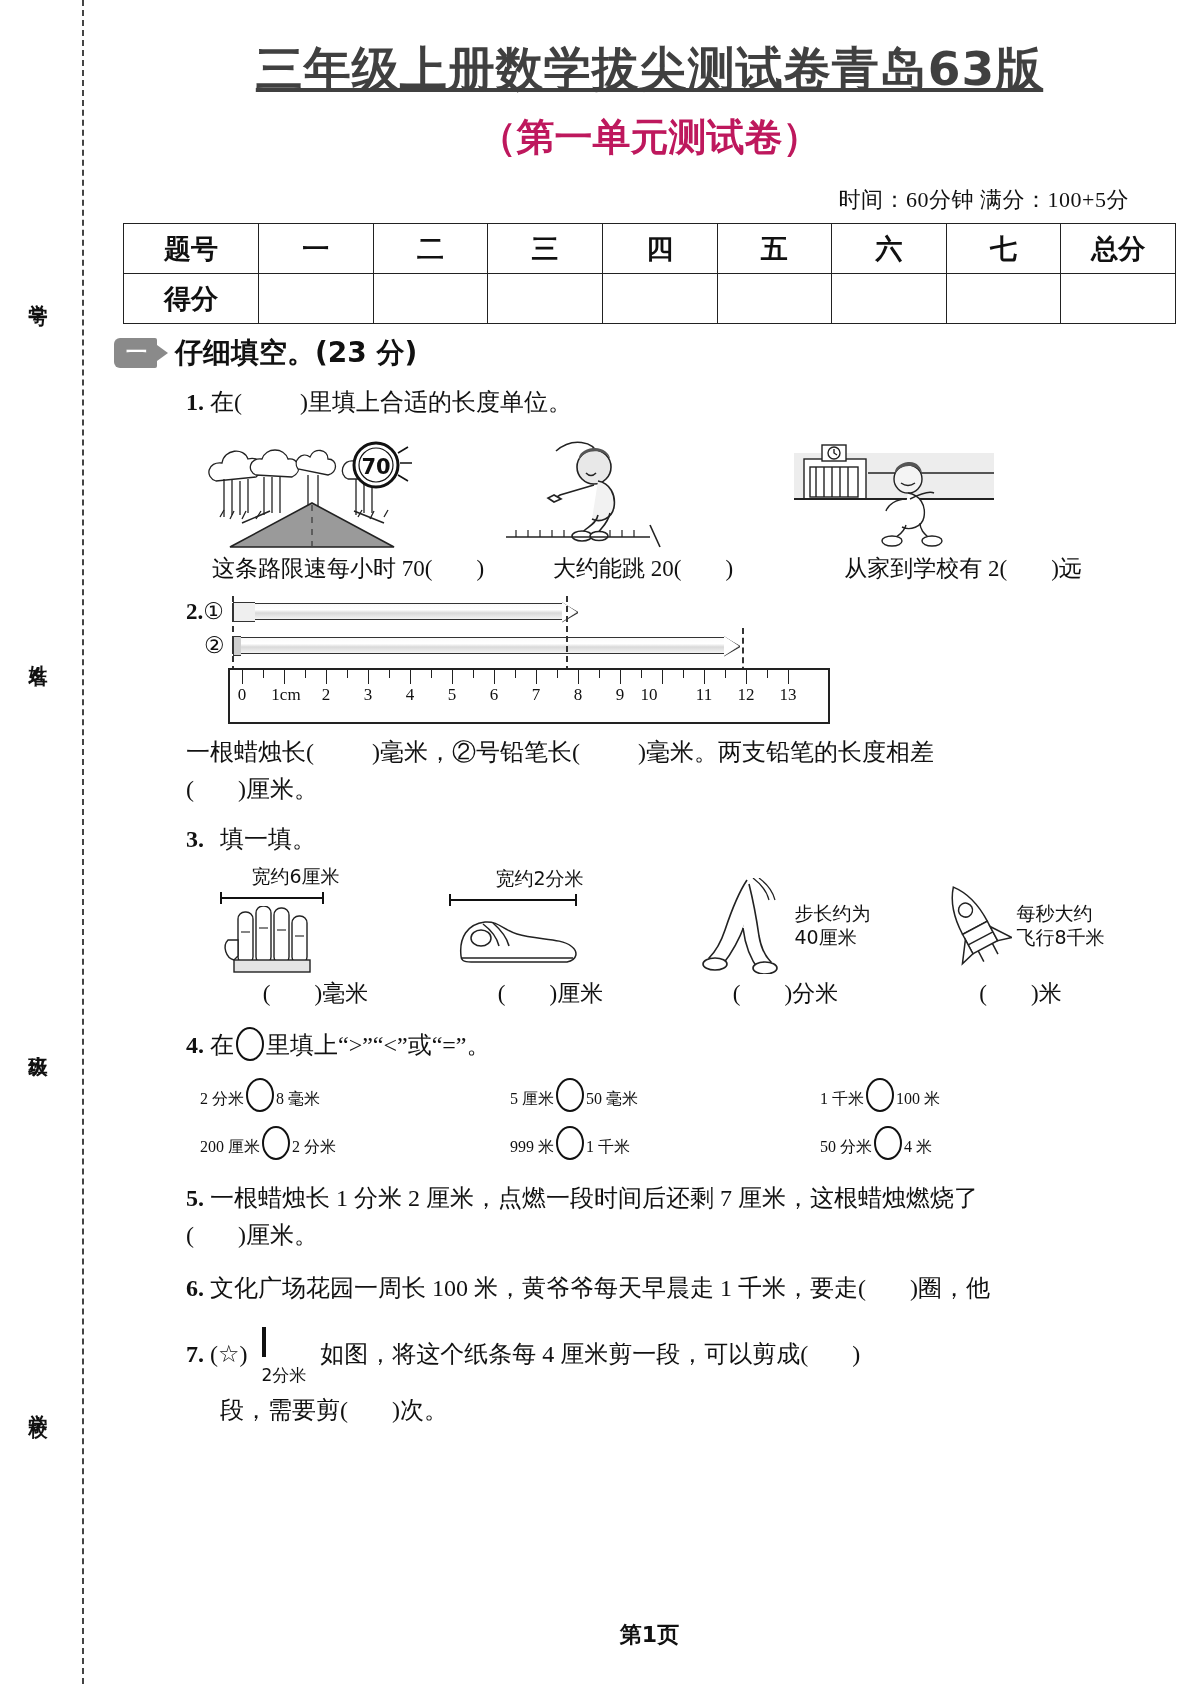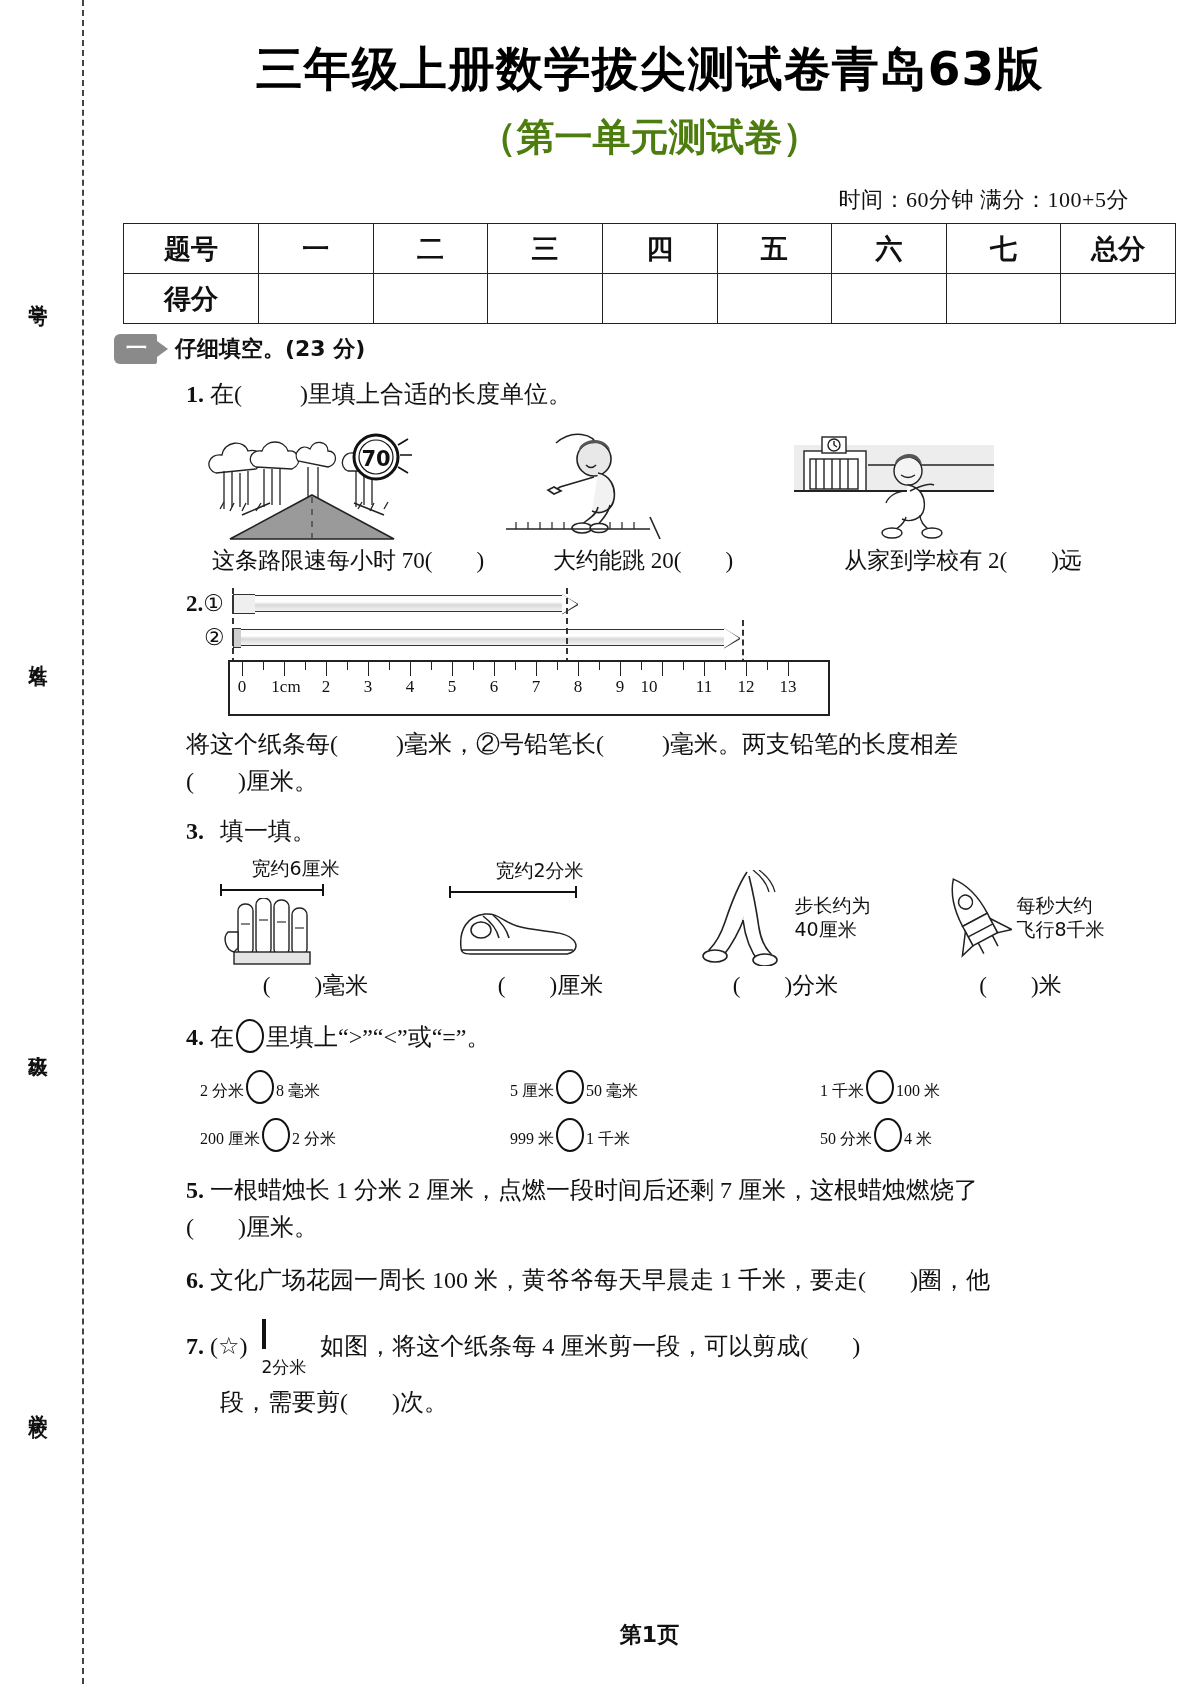--- a/index.html
+++ b/index.html
@@ -38,28 +38,29 @@
   #page {
     position:absolute; left:108px; top:0; width:1083px; height:1684px;
   }
 
   h1#title {
     margin:0; padding-top:42px;
     text-align:center;
     font-family:"DejaVu Sans", sans-serif;
     font-size:47px; font-weight:700; letter-spacing:1px;
     line-height:1.15;
-    color:#000000;
+    color:#404040;
+    text-decoration:underline;
   }
   h2#subtitle {
     margin:16px 0 0 0;
     text-align:center;
     font-family:"DejaVu Sans", sans-serif;
     font-size:38px; font-weight:700;
-    color:#4d7c0f;
+    color:#be185d;
   }
 
   #meta-line {
     margin:22px 62px 6px 0;
     text-align:right;
     font-family:"Liberation Serif", serif;
     font-size:22px;
     letter-spacing:0.5px;
   }
 
@@ -100,21 +101,21 @@
   .sec-badge:after {
     content:""; position:absolute; right:-11px; top:50%;
     transform:translateY(-50%);
     border-left:11px solid #8a8a8a;
     border-top:8px solid transparent;
     border-bottom:8px solid transparent;
   }
   .sec-title {
     margin-left:18px;
     font-family:"DejaVu Sans", sans-serif;
-    font-size:22px; font-weight:700;
+    font-size:28px; font-weight:700;
   }
 
   
   .q {
     margin:12px 0 0 78px;
     font-size:24px;
     line-height:1.55;
   }
   .qnum { font-weight:700; font-family:"Liberation Serif", serif; }
   .gapsm { display:inline-block; width:44px; }
@@ -448,21 +449,21 @@
       <div class="lbl" style="left:348px">8</div>
       <div class="lbl" style="left:390px">9</div>
       <div class="lbl" style="left:419px">10</div>
       <div class="lbl" style="left:474px">11</div>
       <div class="lbl" style="left:516px">12</div>
       <div class="lbl" style="left:558px">13</div>
     </div>
   </div>
 
   <div class="q" style="margin-top:10px">
-    <span>将这个纸条每(</span><span class="gapmd"></span><span>)毫米，②号铅笔长(</span><span class="gapmd"></span><span>)毫米。两支铅笔的长度相差</span>
+    <span>一根蜡烛长(</span><span class="gapmd"></span><span>)毫米，②号铅笔长(</span><span class="gapmd"></span><span>)毫米。两支铅笔的长度相差</span>
   </div>
   <div class="q" style="margin-top:0">
     <span>(</span><span class="gapsm"></span><span>)厘米。</span>
   </div>
 
   <div class="q" style="margin-top:12px">
     <span class="qnum">3.</span>
     <span style="margin-left:10px">填一填。</span>
   </div>
 

